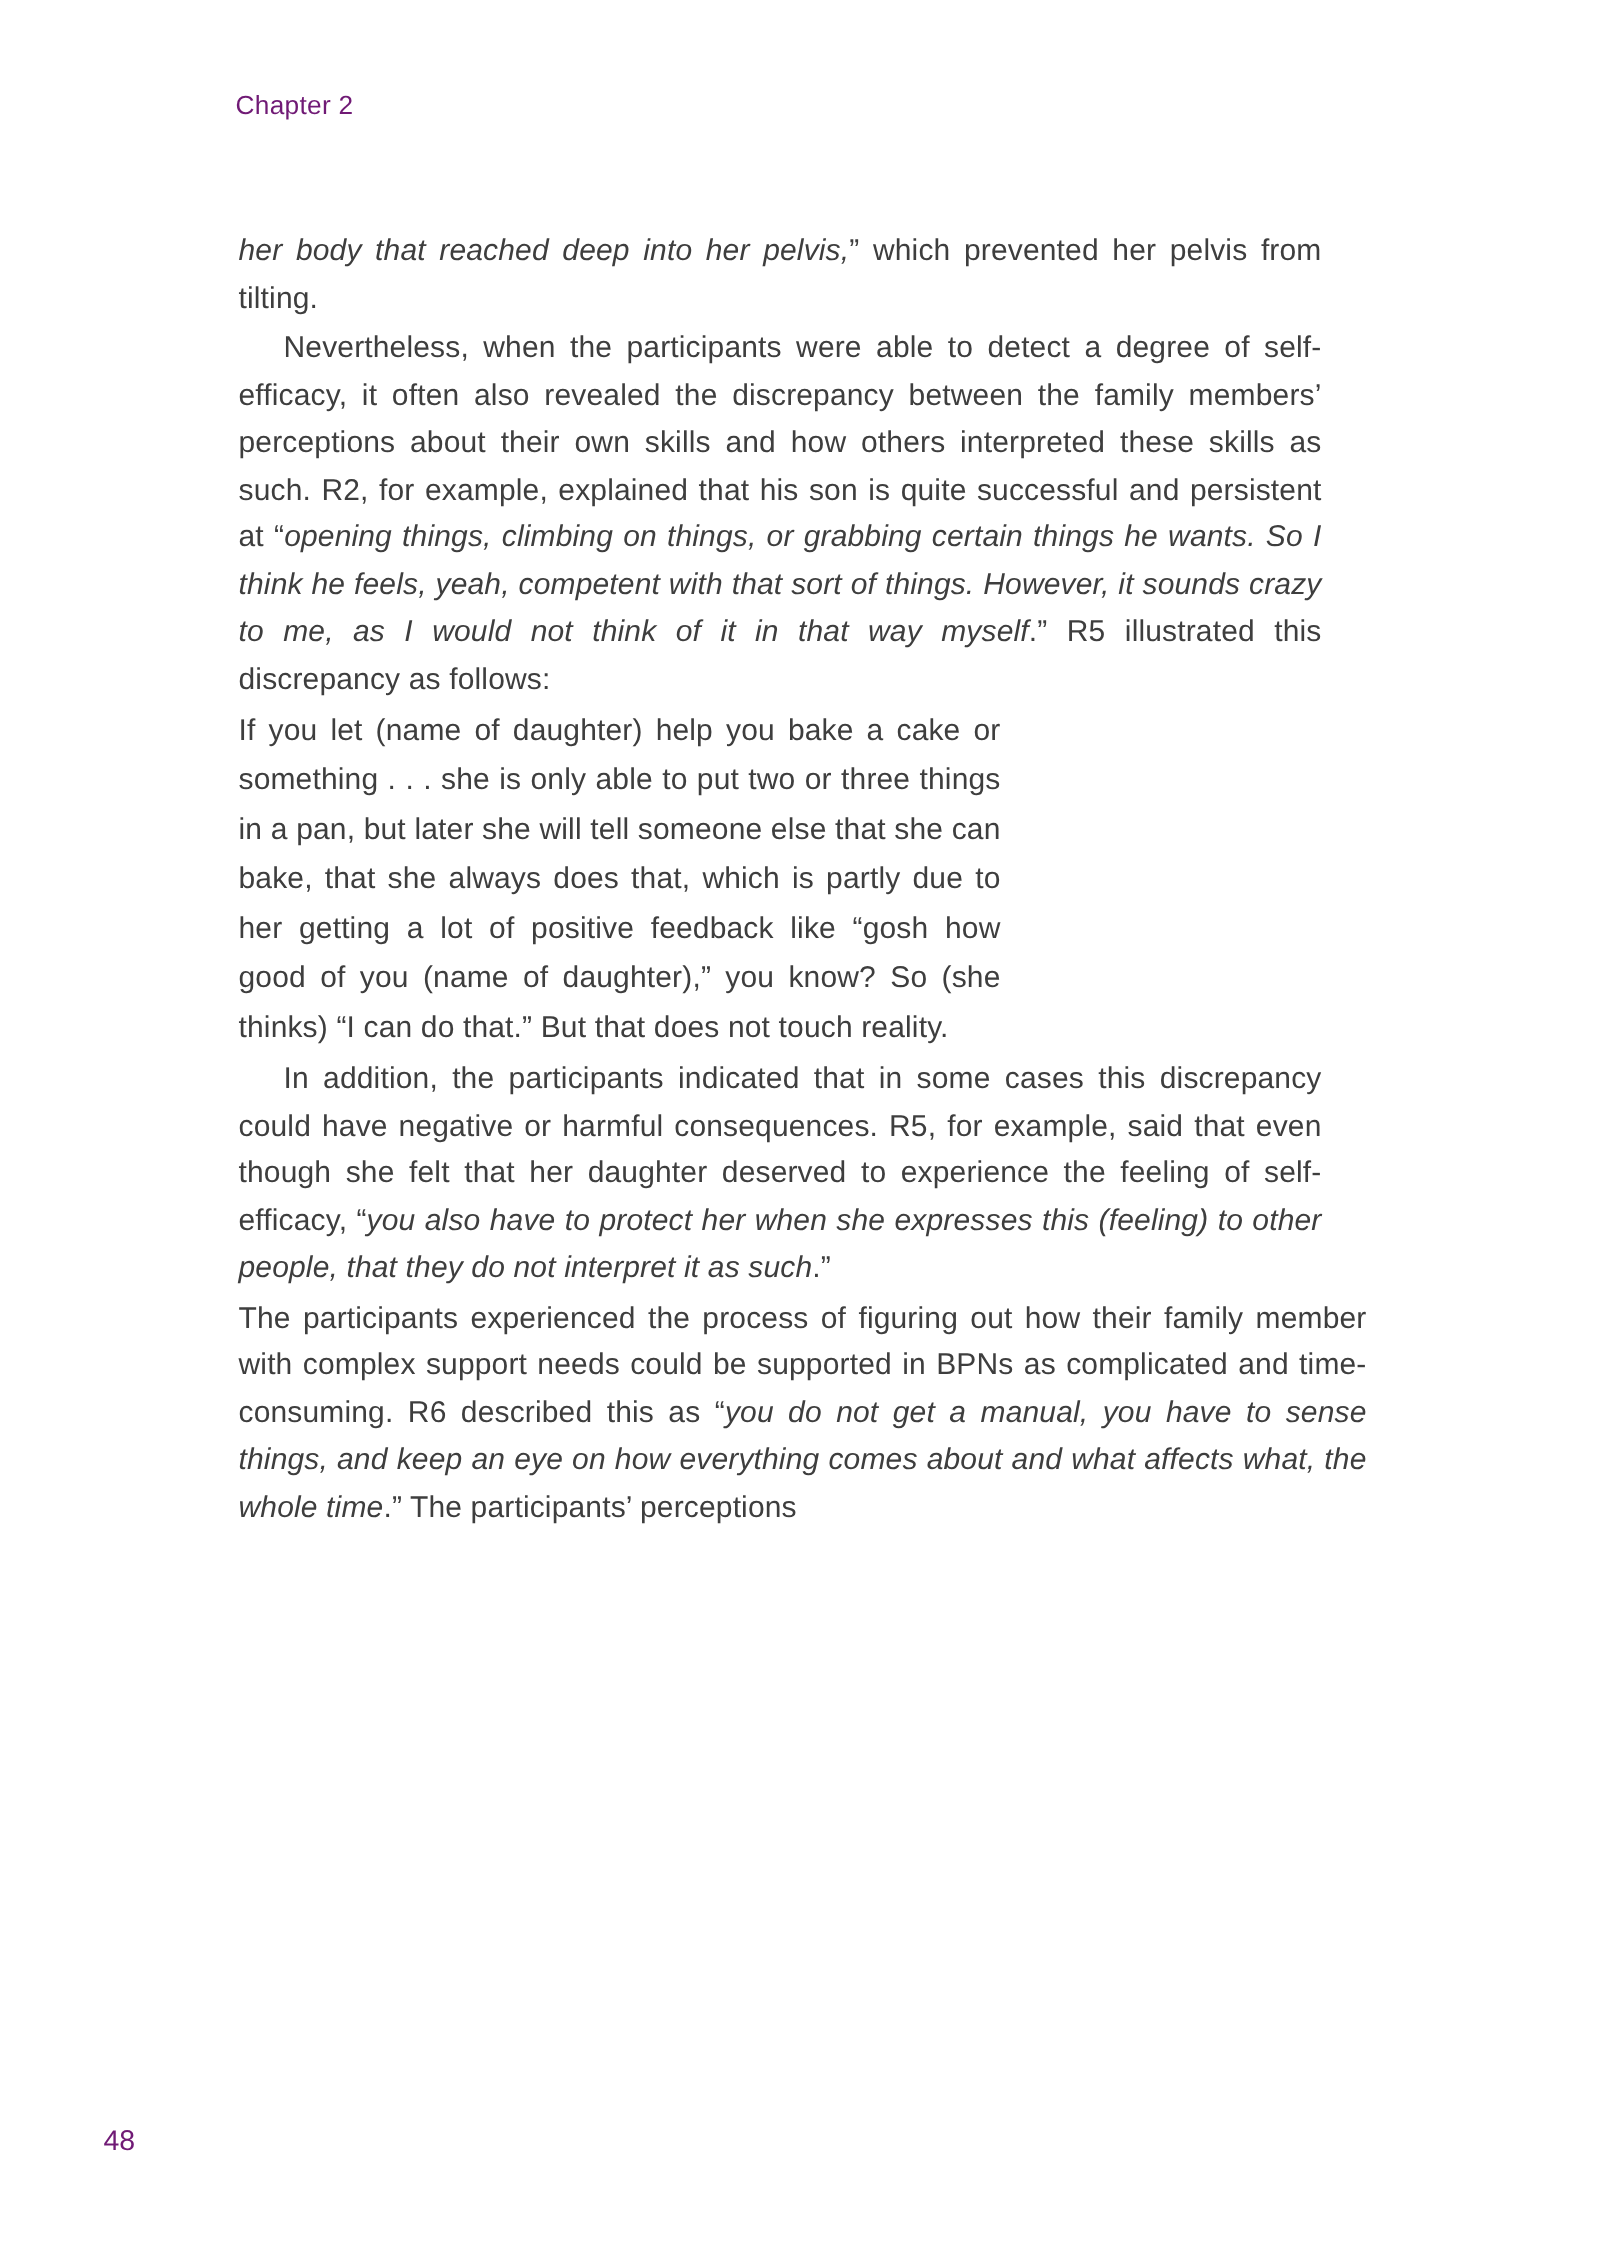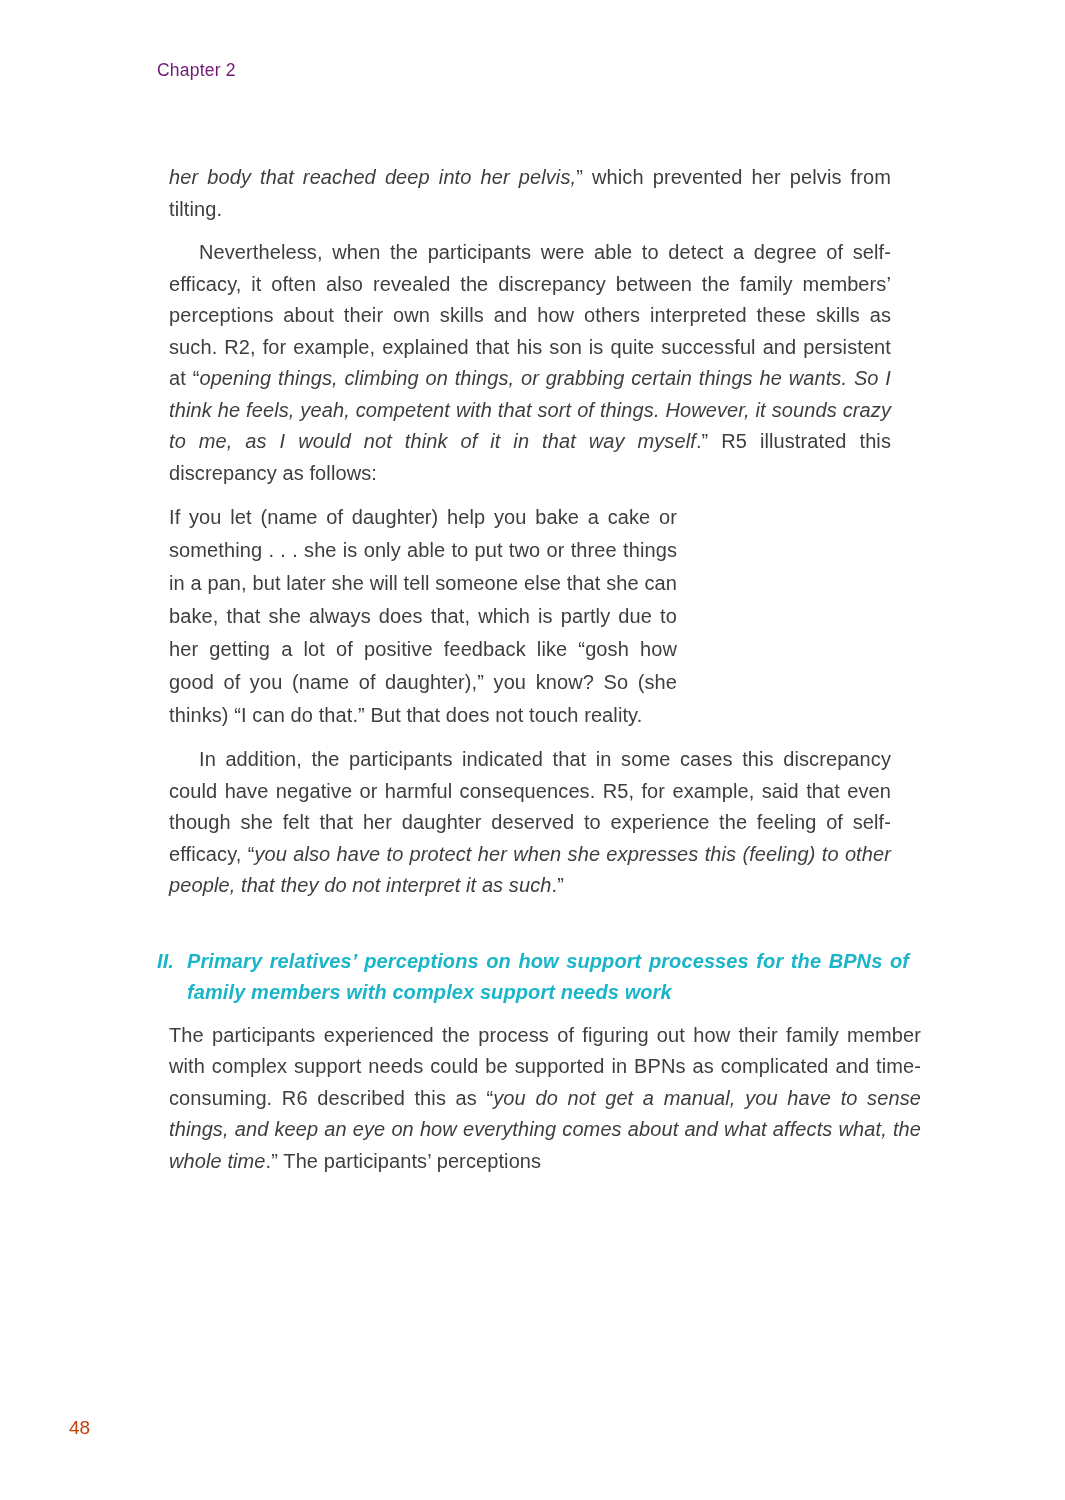--- a/index.html
+++ b/index.html
@@ -26,21 +26,21 @@
   }
 
   .content {
     position: absolute;
     top: 150px;
     left: 157px;
     width: 752px;
   }
 
   .content p {
-    margin: 12px;
+    margin: 2px;
     font-size: 20px;
     line-height: 31.5px;
     text-align: justify;
     letter-spacing: 0.1px;
   }
 
   .sub-indent { margin-left: 30px; width: 722px; }
   .first-indent { text-indent: 30px; }
 
   .p2 { margin-top: 45px; }
@@ -68,44 +68,40 @@
 
   .p4 { margin-top: 5px; width: 752px; }
 
   em { font-style: italic; }
 
   .page-number {
     position: absolute;
     left: 69px;
     top: 1417px;
     font-size: 19px;
-    color: #c2410c;
+    color: #701a75;
   }
 </style>
 </head>
 <body>
 
 <div class="page">
 
   <div class="chapter-label">Chapter 2</div>
 
   <div class="content">
 
     <p class="sub-indent"><em>her body that reached deep into her pelvis,</em><span>” which prevented her pelvis from tilting.</span></p>
 
     <p class="sub-indent first-indent p2"><span>Nevertheless, when the participants were able to detect a degree of self-efficacy, it often also revealed the discrepancy between the family members’ perceptions about their own skills and how others interpreted these skills as such. R2, for example, explained that his son is quite successful and persistent at “</span><em>opening things, climbing on things, or grabbing certain things he wants. So I think he feels, yeah, competent with that sort of things. However, it sounds crazy to me, as I would not think of it in that way myself</em><span>.” R5 illustrated this discrepancy as follows:</span></p>
 
     <p class="blockquote"><span>If you let (name of daughter) help you bake a cake or something . . . she is only able to put two or three things in a pan, but later she will tell someone else that she can bake, that she always does that, which is partly due to her getting a lot of positive feedback like “gosh how good of you (name of daughter),” you know? So (she thinks) “I can do that.” But that does not touch reality.</span></p>
 
     <p class="sub-indent first-indent p3"><span>In addition, the participants indicated that in some cases this discrepancy could have negative or harmful consequences. R5, for example, said that even though she felt that her daughter deserved to experience the feeling of self-efficacy, “</span><em>you also have to protect her when she expresses this (feeling) to other people, that they do not interpret it as such</em><span>.”</span></p>
 
-    <div class="section-heading">
-      <span class="marker">II.</span>
-        <span class="htext">Primary relatives’ perceptions on how support processes for the BPNs of family members with complex support needs work</span>
-    </div>
 
     <p class="p4"><span>The participants experienced the process of figuring out how their family member with complex support needs could be supported in BPNs as complicated and time-consuming. R6 described this as “</span><em>you do not get a manual, you have to sense things, and keep an eye on how everything comes about and what affects what, the whole time</em><span>.” The participants’ perceptions</span></p>
 
   </div>
 
   <div class="page-number">48</div>
 
 </div>
 
 </body></html>

